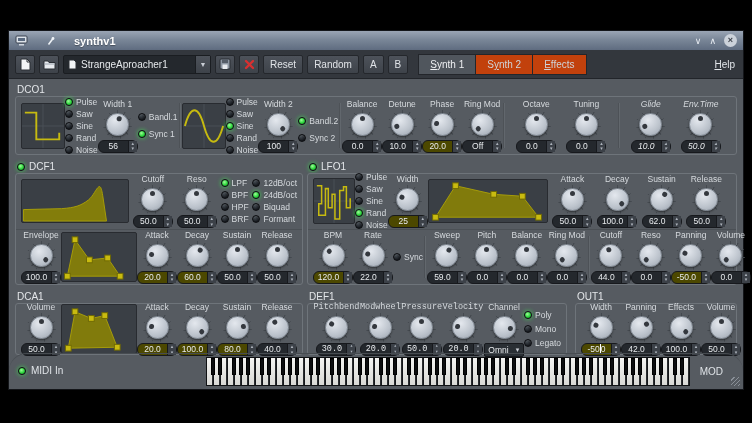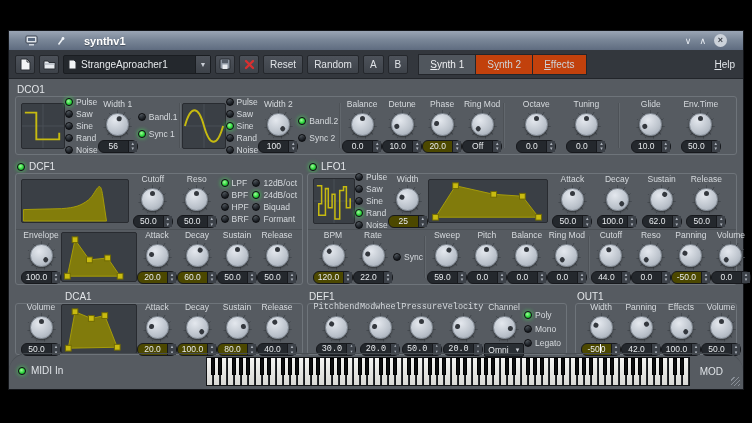--- a/index.html
+++ b/index.html
@@ -3,21 +3,21 @@
 <meta charset="utf-8">
 <style>
   html,body{margin:0;padding:0;background:#000;}
   *{box-sizing:border-box;}
   .canvas{position:relative;width:752px;height:423px;background:#000;overflow:hidden;
           font-family:"Liberation Sans",sans-serif;-webkit-font-smoothing:antialiased;}
   .window{position:absolute;left:8px;top:30px;width:736px;height:360px;background:#565b61;
           border:1px solid #14161a;display:flex;flex-direction:column;}
   
   .titlebar{height:19px;flex:0 0 19px;background:linear-gradient(#9aa5b4,#7a8798 45%,#5f6c80);
-            display:flex;align-items:center;padding:0 16px;gap:19px;}
+            display:flex;align-items:center;padding:0 6px;gap:19px;}
   .titlebar .title{font-size:11px;font-weight:bold;color:#fff;text-shadow:0 1px 1px rgba(0,0,0,.35);}
   .wbtns{margin-left:auto;display:flex;align-items:center;gap:8px;}
   .wglyph{color:#e8ecf2;font-size:9px;line-height:12px;cursor:default;}
   .wclose{width:13px;height:13px;border-radius:50%;background:#ccd2da;color:#3a3f47;font-size:9px;
           line-height:13px;text-align:center;font-weight:bold;}
   
   .toolbar{height:29px;flex:0 0 29px;background:#33373d;border-bottom:1px solid #22252a;
            display:flex;align-items:center;padding:0 6px;gap:4px;}
   .tbtn{height:19px;min-width:19px;background:linear-gradient(#4d525a,#3e434a);border:1px solid #24272c;
         border-radius:2px;display:flex;align-items:center;justify-content:center;color:#e0e3e7;
@@ -376,21 +376,21 @@
                   <span class="spin">
                     <span class="val">0.0</span>
                     <span class="btns">
                       <span>▴</span>
                       <span>▾</span>
                     </span>
                   </span>
                 </span>
               </span>
             <span class="vsep"></span>
-            <span class="kgroup" style="display: flex; flex: 1 1 0%; justify-content: space-evenly; align-items: flex-start;">
+            <span class="kgroup" style="display: flex; flex: 1 1 0%; justify-content: space-evenly; align-items: flex-start; font-style: italic;">
                 <span class="cluster">
                   <span class="klabel">Glide</span>
                   <span class="knobwrap">
                     <span class="ticks"></span>
                     <span class="knob"></span>
                     <span class="arm" style="transform: rotate(-108deg);">
                       <span class="dot"></span>
                     </span>
                   </span>
                   <span class="spin">
@@ -918,21 +918,21 @@
                       <span>▴</span>
                       <span>▾</span>
                     </span>
                   </span>
                 </span>
               </span>
           </div>
         </div>
       </div>
 
-      <div class="group" style="left:6px;top:211px;width:288px;height:65px;padding-left:48px;">
+      <div class="group" style="left:6px;top:211px;width:288px;height:65px;">
         <div class="gtitle">DCA1</div>
         <div class="gbody">
           <div class="row">
             <span class="cluster">
                 <span class="klabel">Volume</span>
                 <span class="knobwrap">
                   <span class="ticks"></span>
                   <span class="knob"></span>
                   <span class="arm" style="transform: rotate(0deg);">
                     <span class="dot"></span>

